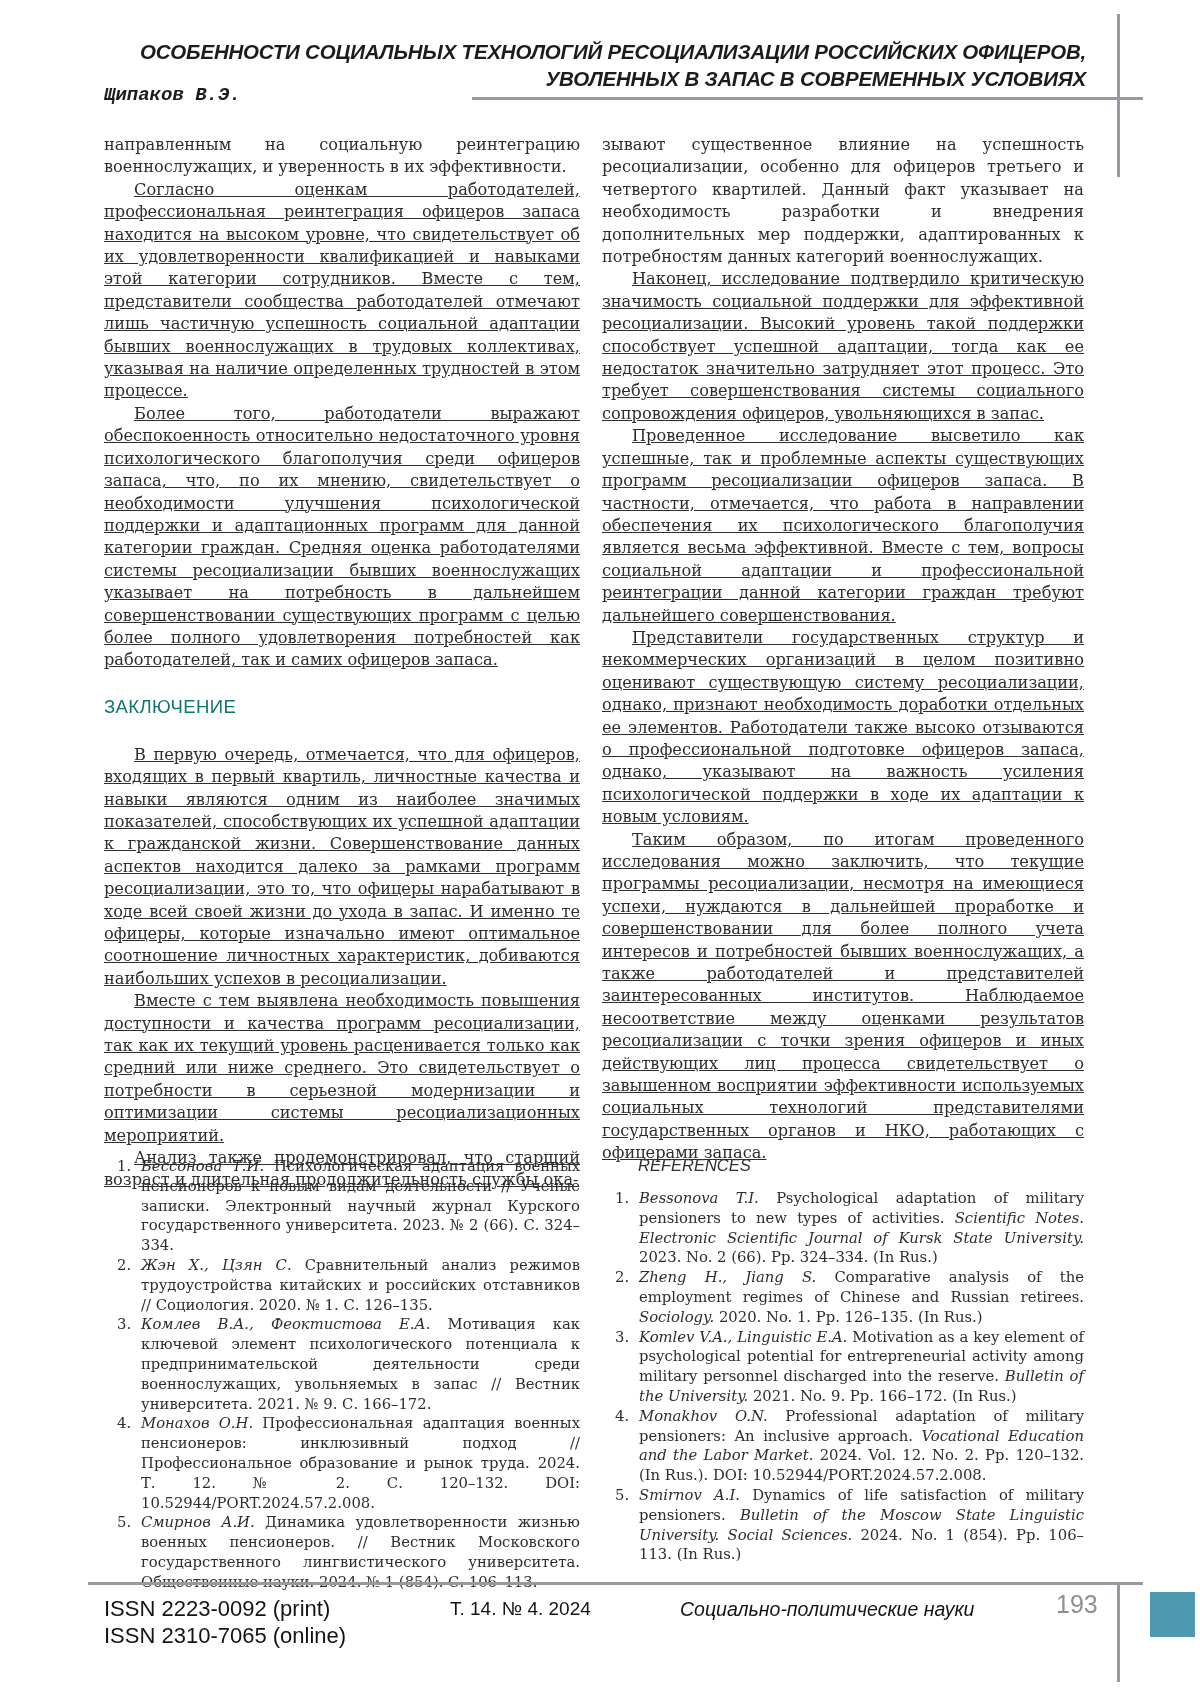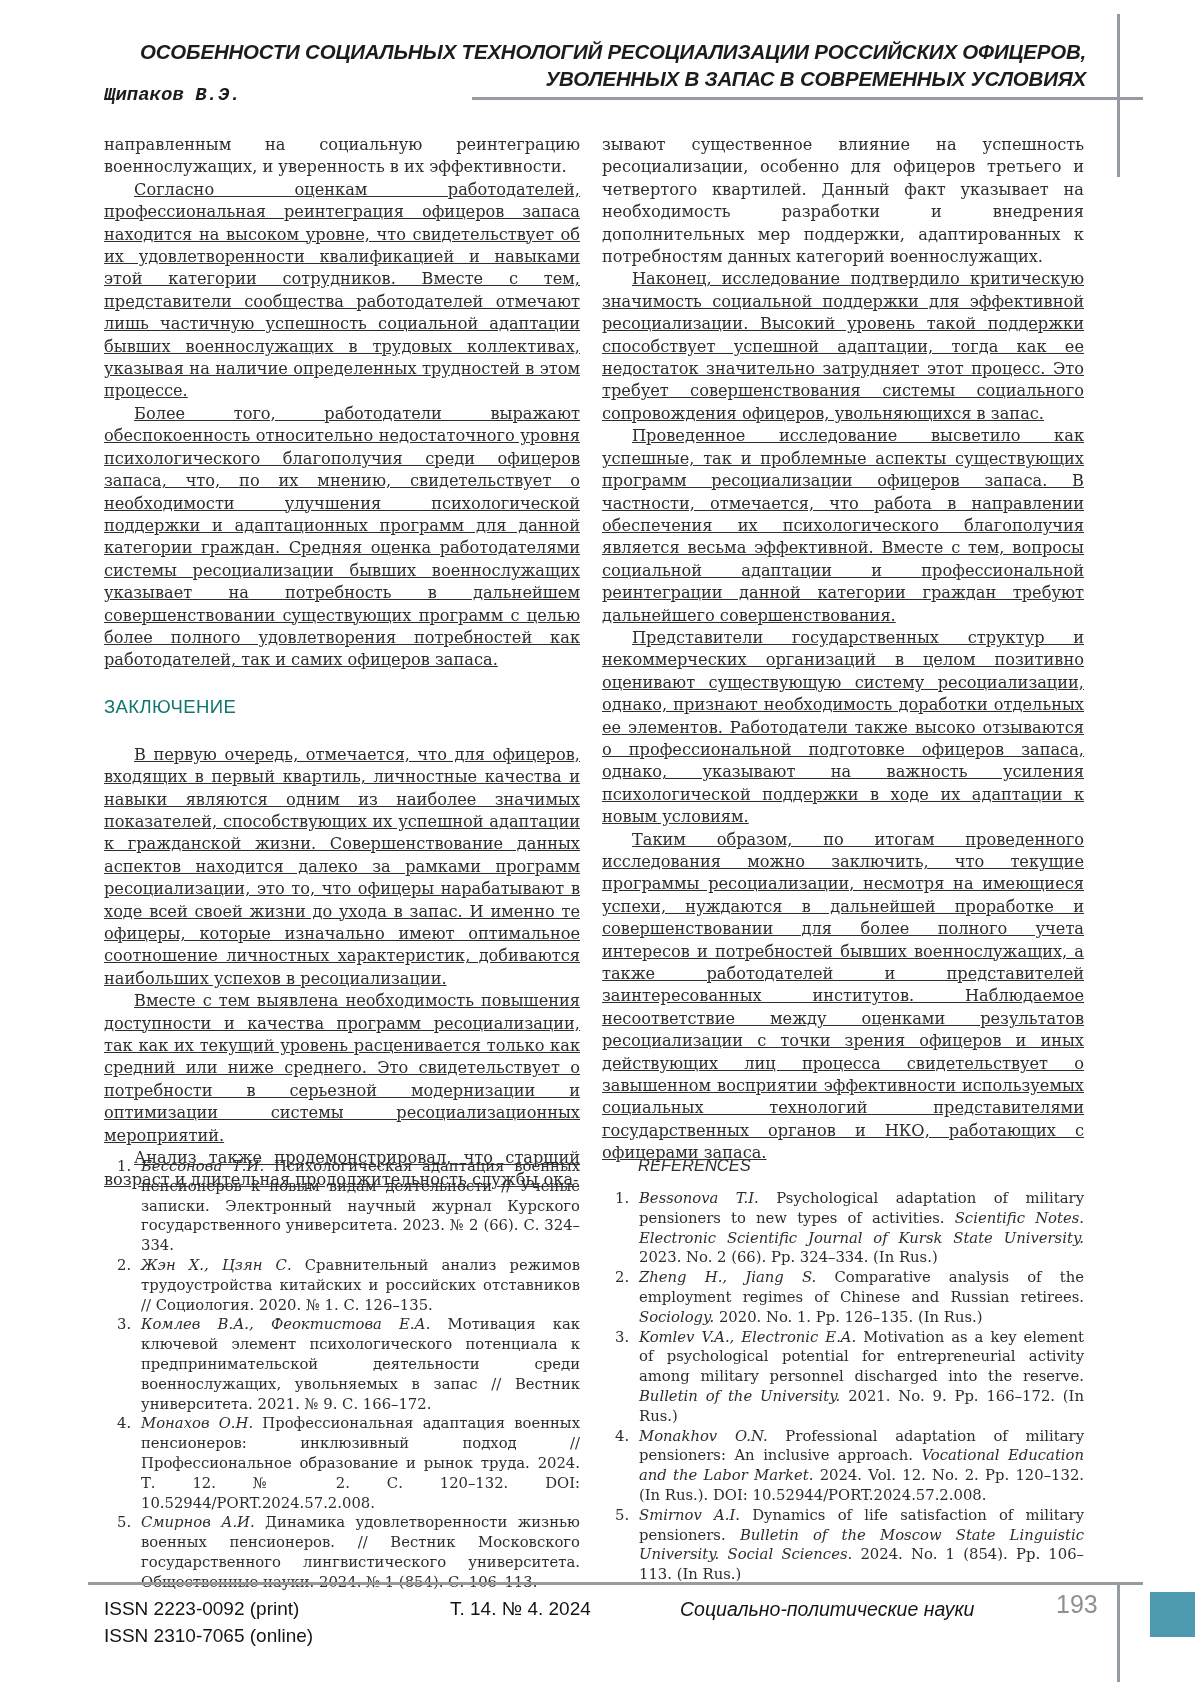--- a/index.html
+++ b/index.html
@@ -48,21 +48,21 @@
   .ref-item {
     position:relative; padding-left:37px; font-size:14.8px; line-height:19.8px;
     text-align:justify; color:#2d2d2d;
   }
   .ref-num { position:absolute; left:13px; top:0; }
   .ref-item i { font-style:italic; }
 
   
   .footer-issn {
     position:absolute; top:1595px; left:104px;
-    font-family:"Liberation Sans", sans-serif; font-size:19px; line-height:27px; color:#141414;
+    font-family:"Liberation Sans", sans-serif; font-size:22px; line-height:27px; color:#141414;
   }
   .footer-volume {
     position:absolute; top:1598px; left:450px;
     font-family:"Liberation Sans", sans-serif; font-size:19px; color:#141414;
   }
   .footer-journal {
     position:absolute; top:1598px; left:680px;
     font-family:"Liberation Sans", sans-serif; font-style:italic; font-size:19.5px; color:#141414;
   }
   .footer-pagenum {
@@ -112,21 +112,21 @@
           <div class="ref-item"><span class="ref-num">3.</span><i>Комлев В.А., Феоктистова Е.А.</i><span> Мотивация как ключевой элемент психологического потенциала к предпринимательской деятельности среди военнослужащих, увольняемых в запас // Вестник университета. 2021. № 9. С. 166–172.</span></div>
           <div class="ref-item"><span class="ref-num">4.</span><i>Монахов О.Н.</i><span> Профессиональная адаптация военных пенсионеров: инклюзивный подход // Профессиональное образование и рынок труда. 2024. Т. 12. № 2. С. 120–132. DOI: 10.52944/PORT.2024.57.2.008.</span></div>
           <div class="ref-item"><span class="ref-num">5.</span><i>Смирнов А.И.</i><span> Динамика удовлетворенности жизнью военных пенсионеров. // Вестник Московского государственного лингвистического университета. Общественные науки. 2024. № 1 (854). С. 106–113.</span></div>
         </div>
     </div>
     <div class="refs-col-right">
       <div class="refs-heading">REFERENCES</div>
       <div>
           <div class="ref-item"><span class="ref-num">1.</span><i>Bessonova T.I.</i><span> Psychological adaptation of military pensioners to new types of activities. </span><i>Scientific Notes. Electronic Scientific Journal of Kursk State University.</i><span> 2023. No. 2 (66). Pp. 324–334. (In Rus.)</span></div>
           <div class="ref-item"><span class="ref-num">2.</span><i>Zheng H., Jiang S.</i><span> Comparative analysis of the employment regimes of Chinese and Russian retirees. </span><i>Sociology.</i><span> 2020. No. 1. Pp. 126–135. (In Rus.)</span></div>
-          <div class="ref-item"><span class="ref-num">3.</span><i>Komlev V.A., Electronic E.A.</i><span> Motivation as a key element of psychological potential for entrepreneurial activity among military personnel discharged into the reserve. </span><i>Bulletin of the University.</i><span> 2021. No. 9. Pp. 166–172. (In Rus.)</span></div>
+          <div class="ref-item"><span class="ref-num">3.</span><i>Komlev V.A., Linguistic E.A.</i><span> Motivation as a key element of psychological potential for entrepreneurial activity among military personnel discharged into the reserve. </span><i>Bulletin of the University.</i><span> 2021. No. 9. Pp. 166–172. (In Rus.)</span></div>
           <div class="ref-item"><span class="ref-num">4.</span><i>Monakhov O.N.</i><span> Professional adaptation of military pensioners: An inclusive approach. </span><i>Vocational Education and the Labor Market.</i><span> 2024. Vol. 12. No. 2. Pp. 120–132. (In Rus.). DOI: 10.52944/PORT.2024.57.2.008.</span></div>
           <div class="ref-item"><span class="ref-num">5.</span><i>Smirnov A.I.</i><span> Dynamics of life satisfaction of military pensioners. </span><i>Bulletin of the Moscow State Linguistic University. Social Sciences.</i><span> 2024. No. 1 (854). Pp. 106–113. (In Rus.)</span></div>
         </div>
     </div>
   </div>
 
   <div class="rule-bottom" style="background: rgb(150, 155, 161);"></div>
   <div class="vline-bottom" style="background: rgb(150, 155, 161);"></div>
 
   <div class="footer-issn">

